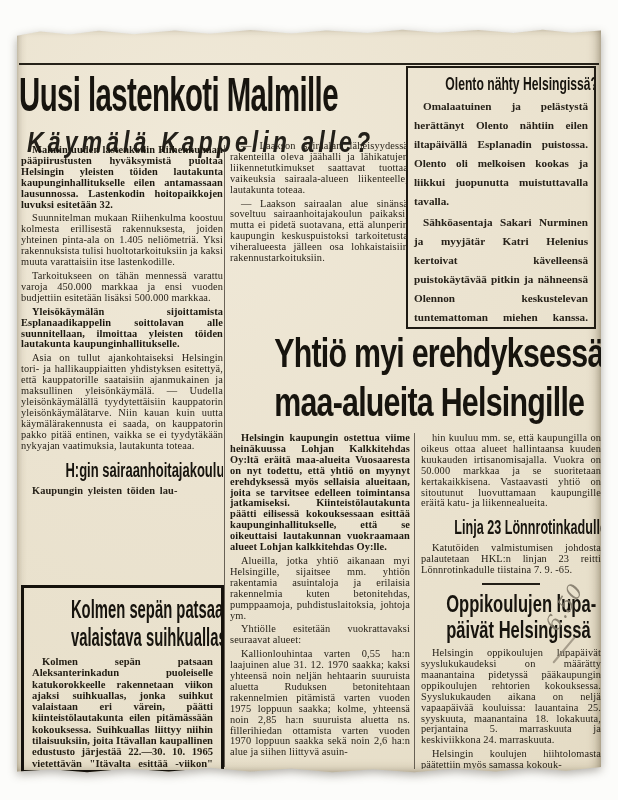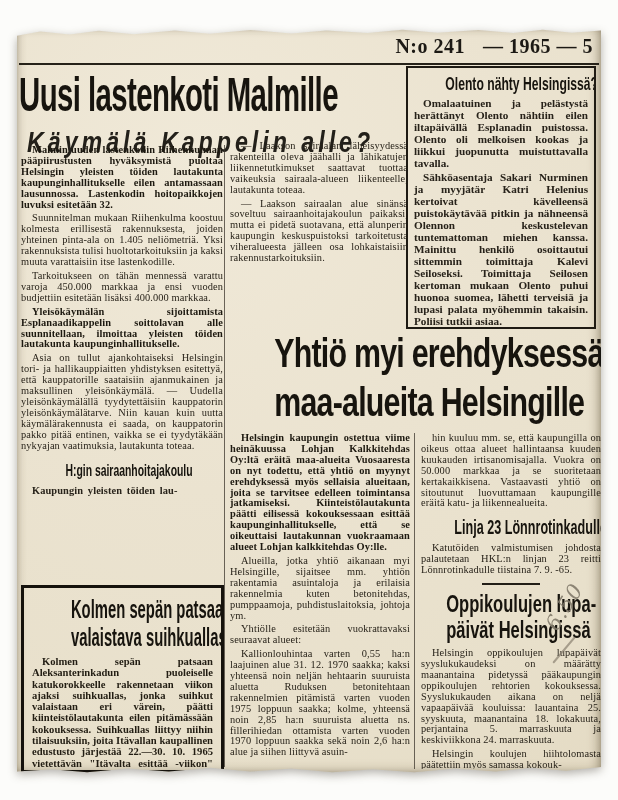--- a/index.html
+++ b/index.html
@@ -66,32 +66,32 @@
   .col2top { left:213px; top:112px; width:178px; height:192px; overflow:hidden; }
 
   
   .olento-box {
     left:389px; top:37px; width:190px; height:263px;
     border:2.5px solid #1e1a13; padding:3px 6px 0; overflow:hidden;
     box-sizing:border-box;
   }
   .olento-box .boxhead { text-align:center; font-size:19px; line-height:23px; margin:1px 0 2px; }
   .olento-box .boxhead .sxc { transform:scaleX(.64); }
-  .olento-box p { font-size:11.2px; line-height:12px; font-weight:700; color:#27221a;
+  .olento-box p { font-size:11.2px; line-height:19px; font-weight:700; color:#27221a;
     margin:0 0 2px; text-indent:9px; text-align:justify; }
 
   
   .yhtio-head { left:208px; top:300px; width:378px; text-align:left; font-size:41px; line-height:49px; letter-spacing:-1px; }
   .yhtio-head .sxc { transform:scaleX(.74); }
 
   .col2bottom { left:213px; top:404px; width:180px; height:336px; overflow:hidden; }
   .vrule2 { left:397px; top:404px; height:336px; }
   .col3 { left:404px; top:404px; width:180px; height:336px; overflow:hidden; }
 
-  .subhead { text-align:right; font-size:16px; line-height:23px; margin:8px 14px 4px; }
+  .subhead { text-align:right; font-size:20px; line-height:23px; margin:8px 14px 4px; }
   .subhead .sxc { transform:scaleX(.65); }
   .catchline { font-weight:700; font-size:11px; letter-spacing:.7px; word-spacing:2px;
     text-indent:15px; color:#221d13; margin:2px 0 0; }
 
   .subhead-linja { text-align:center; font-size:20px; line-height:23px; margin:7px 0 4px; }
   .subhead-linja .sxc { transform:scaleX(.63); }
 
   .divider-short { width:58px; height:2px; background:#221e16; margin:7px auto 6px; }
 
   .oppi-head { text-align:center; font-size:23px; line-height:26px; margin:0 0 5px; }
@@ -120,36 +120,33 @@
     background:rgba(130,122,106,.65); transform:rotate(-50deg); border-radius:2px;
   }
 </style>
 </head>
 <body>
 
 <div class="page">
   <div class="clip-wrap">
     <div class="clipping">
 
-      <div class="abs masthead">
-        <span>N:o 241</span><span class="gap"></span><span>— 1965 — 5</span>
-      </div>
       <div class="abs rule-top"></div>
 
       <div class="abs headline-main cond">
         <span class="sxl">Uusi lastenkoti Malmille</span>
       </div>
       <div class="abs headline-sub">
         <span class="sxl">Käymälä Kappelin alle?</span>
       </div>
 
       <div class="abs col1 bodytext">
         <p class="lead">Malmin uuden lastenkodin Riihenkulman pääpiirustusten hyväksymistä puoltaa Helsingin yleisten töiden lautakunta kaupunginhallitukselle eilen antamassaan lausunnossa. Lastenkodin hoitopaikkojen luvuksi esitetään 32.</p>
         <p>Suunnitelman mukaan Riihenkulma koostuu kolmesta erillisestä rakennuksesta, joiden yhteinen pinta-ala on 1.405 neliömetriä. Yksi rakennuksista tulisi huoltotarkoituksiin ja kaksi muuta varattaisiin itse lastenkodille.</p>
-        <p>Tarkoitukseen on tähän mennessä varattu varoja 450.000 markkaa ja ensi vuoden budjettiin esitetään lisäksi 400.000 markkaa.</p>
+        <p>Tarkoitukseen on tähän mennessä varattu varoja 450.000 markkaa ja ensi vuoden budjettiin esitetään lisäksi 500.000 markkaa.</p>
         <p class="lead">Yleisökäymälän sijoittamista Esplanaadikappelin soittolavan alle suunnitellaan, ilmoittaa yleisten töiden lautakunta kaupunginhallitukselle.</p>
         <p>Asia on tullut ajankohtaiseksi Helsingin tori- ja hallikauppiaitten yhdistyksen esitettyä, että kauppatorille saataisiin ajanmukainen ja maksullinen yleisönkäymälä. — Uudella yleisönkäymälällä tyydytettäisiin kauppatorin yleisönkäymälätarve. Niin kauan kuin uutta käymälärakennusta ei saada, on kauppatorin pakko pitää entinen, vaikka se ei tyydytäkään nykyajan vaatimuksia, lautakunta toteaa.</p>
         <div class="subhead cond">
           <span class="sxc">H:gin sairaanhoitajakoulu</span>
         </div>
         <p class="catchline">Kaupungin yleisten töiden lau-</p>
       </div>
 
       <div class="abs vrule vrule1"></div>
 

